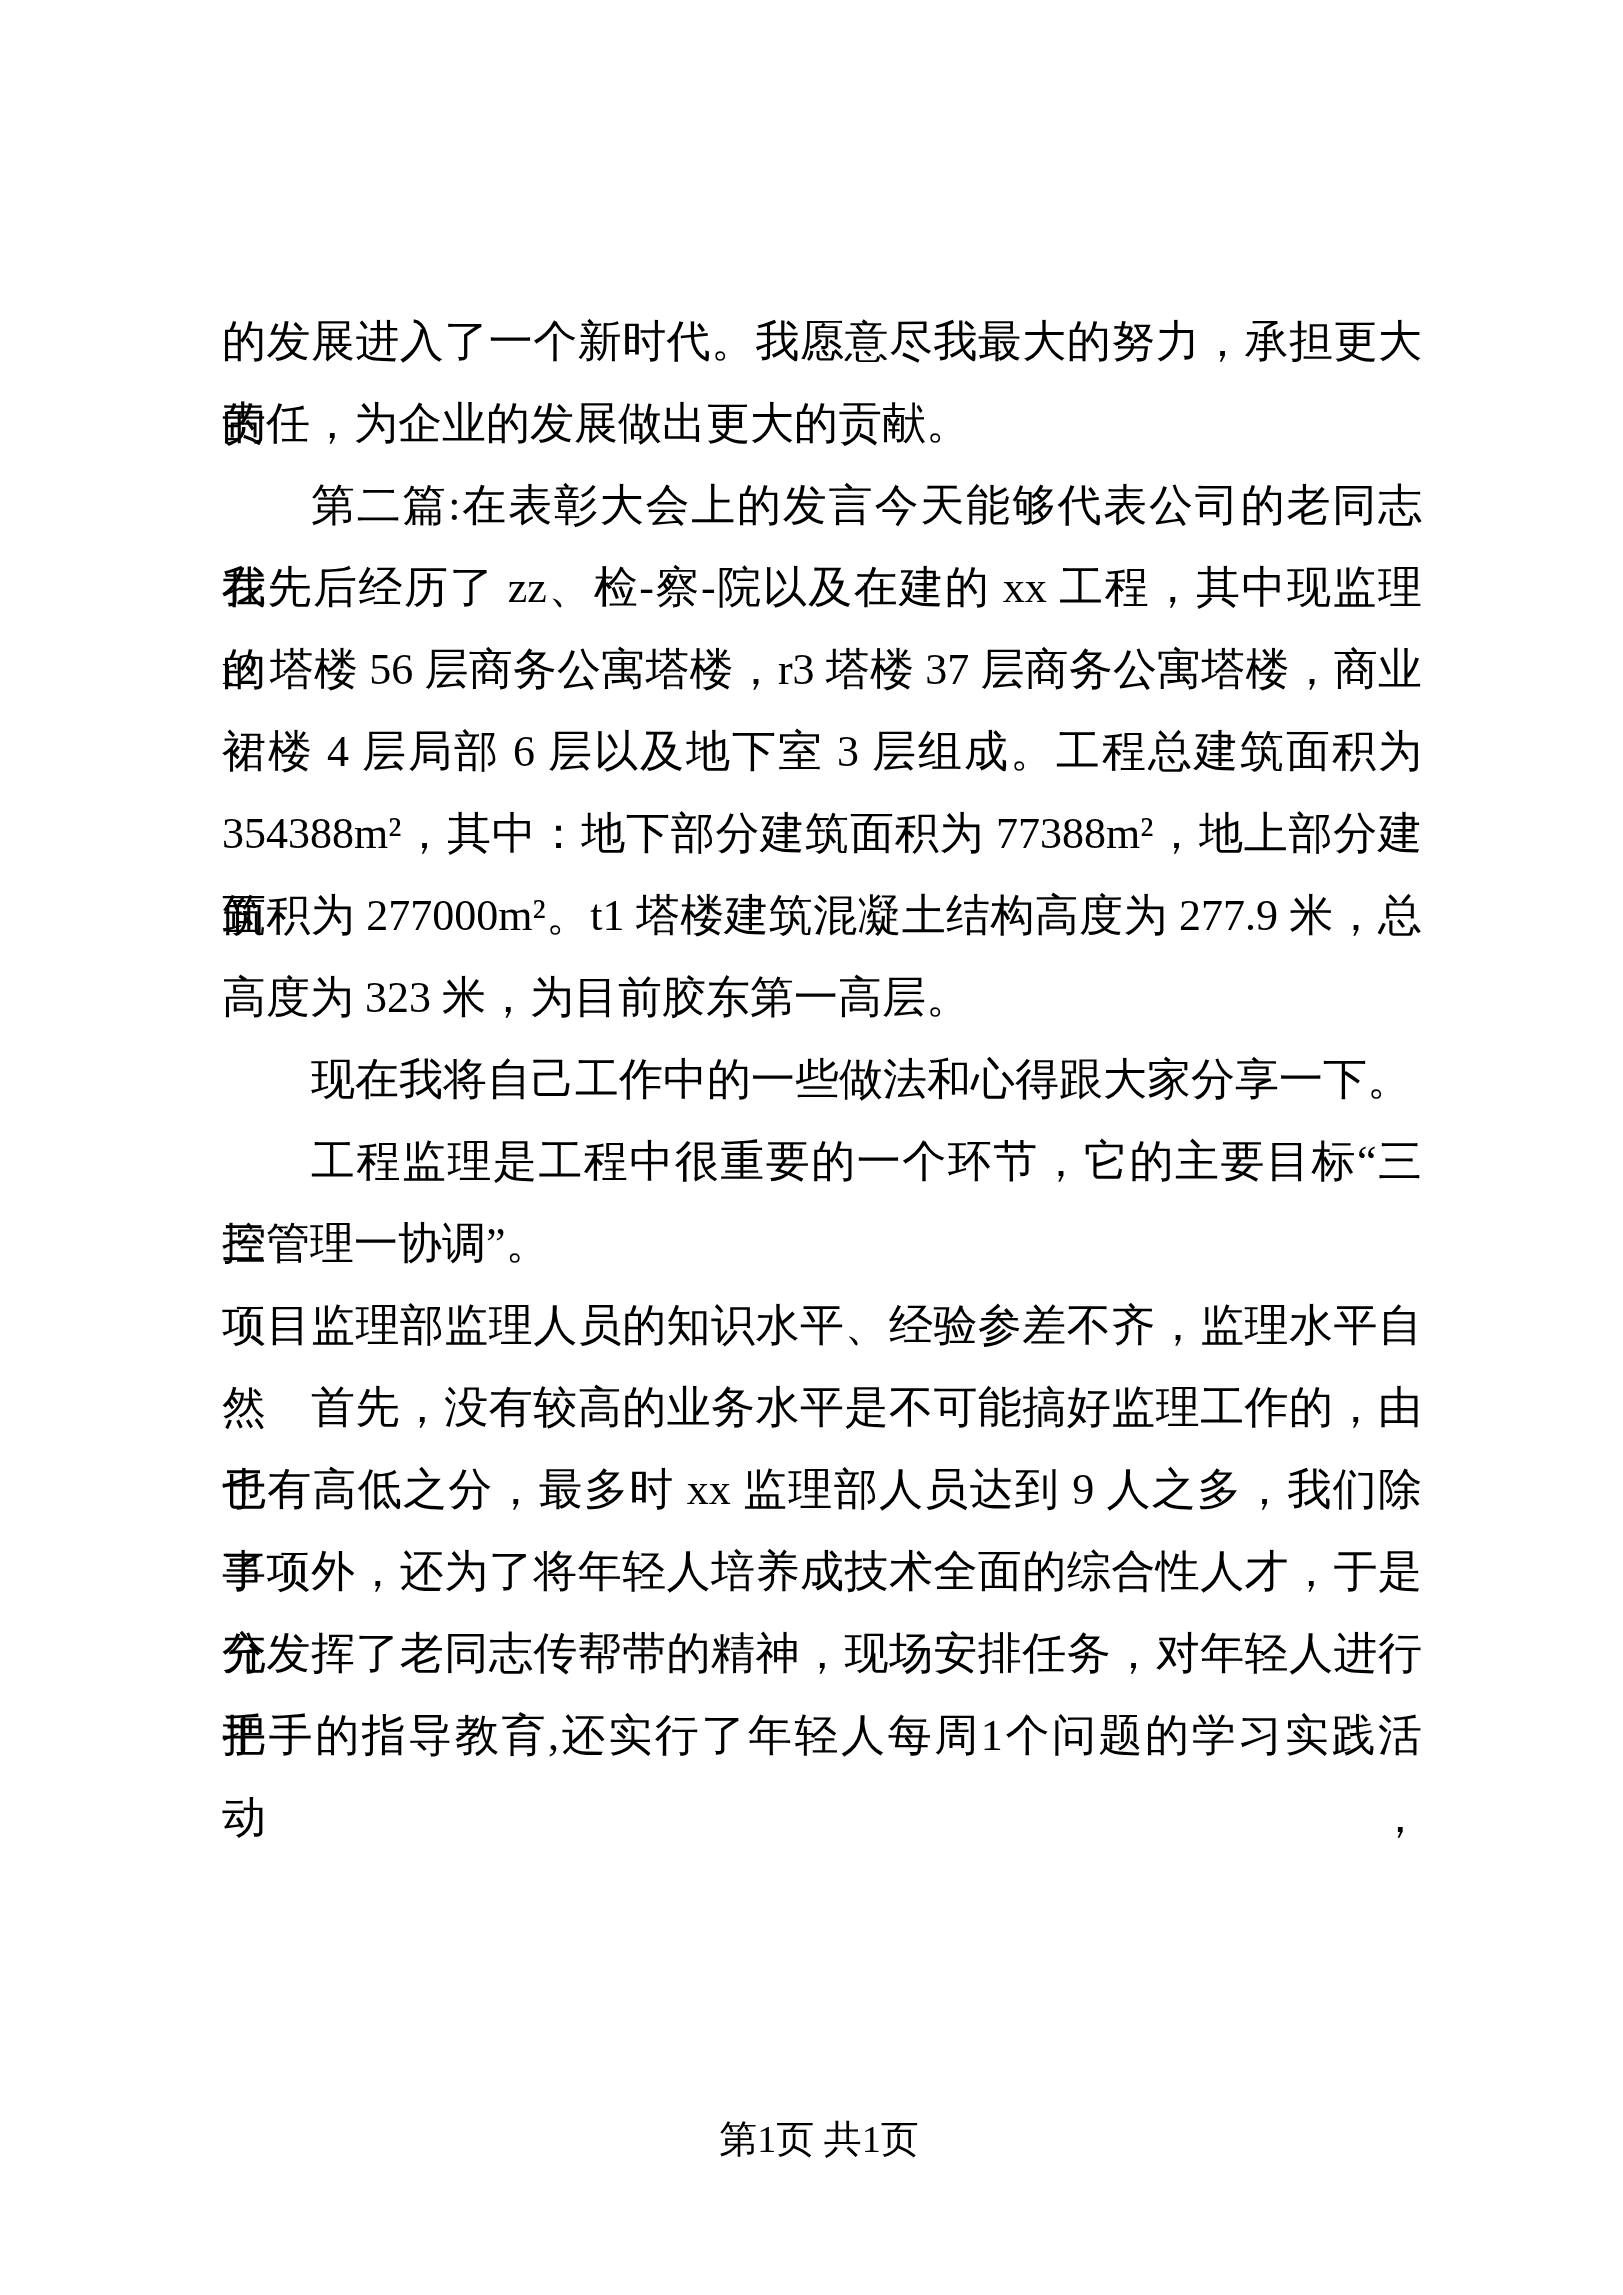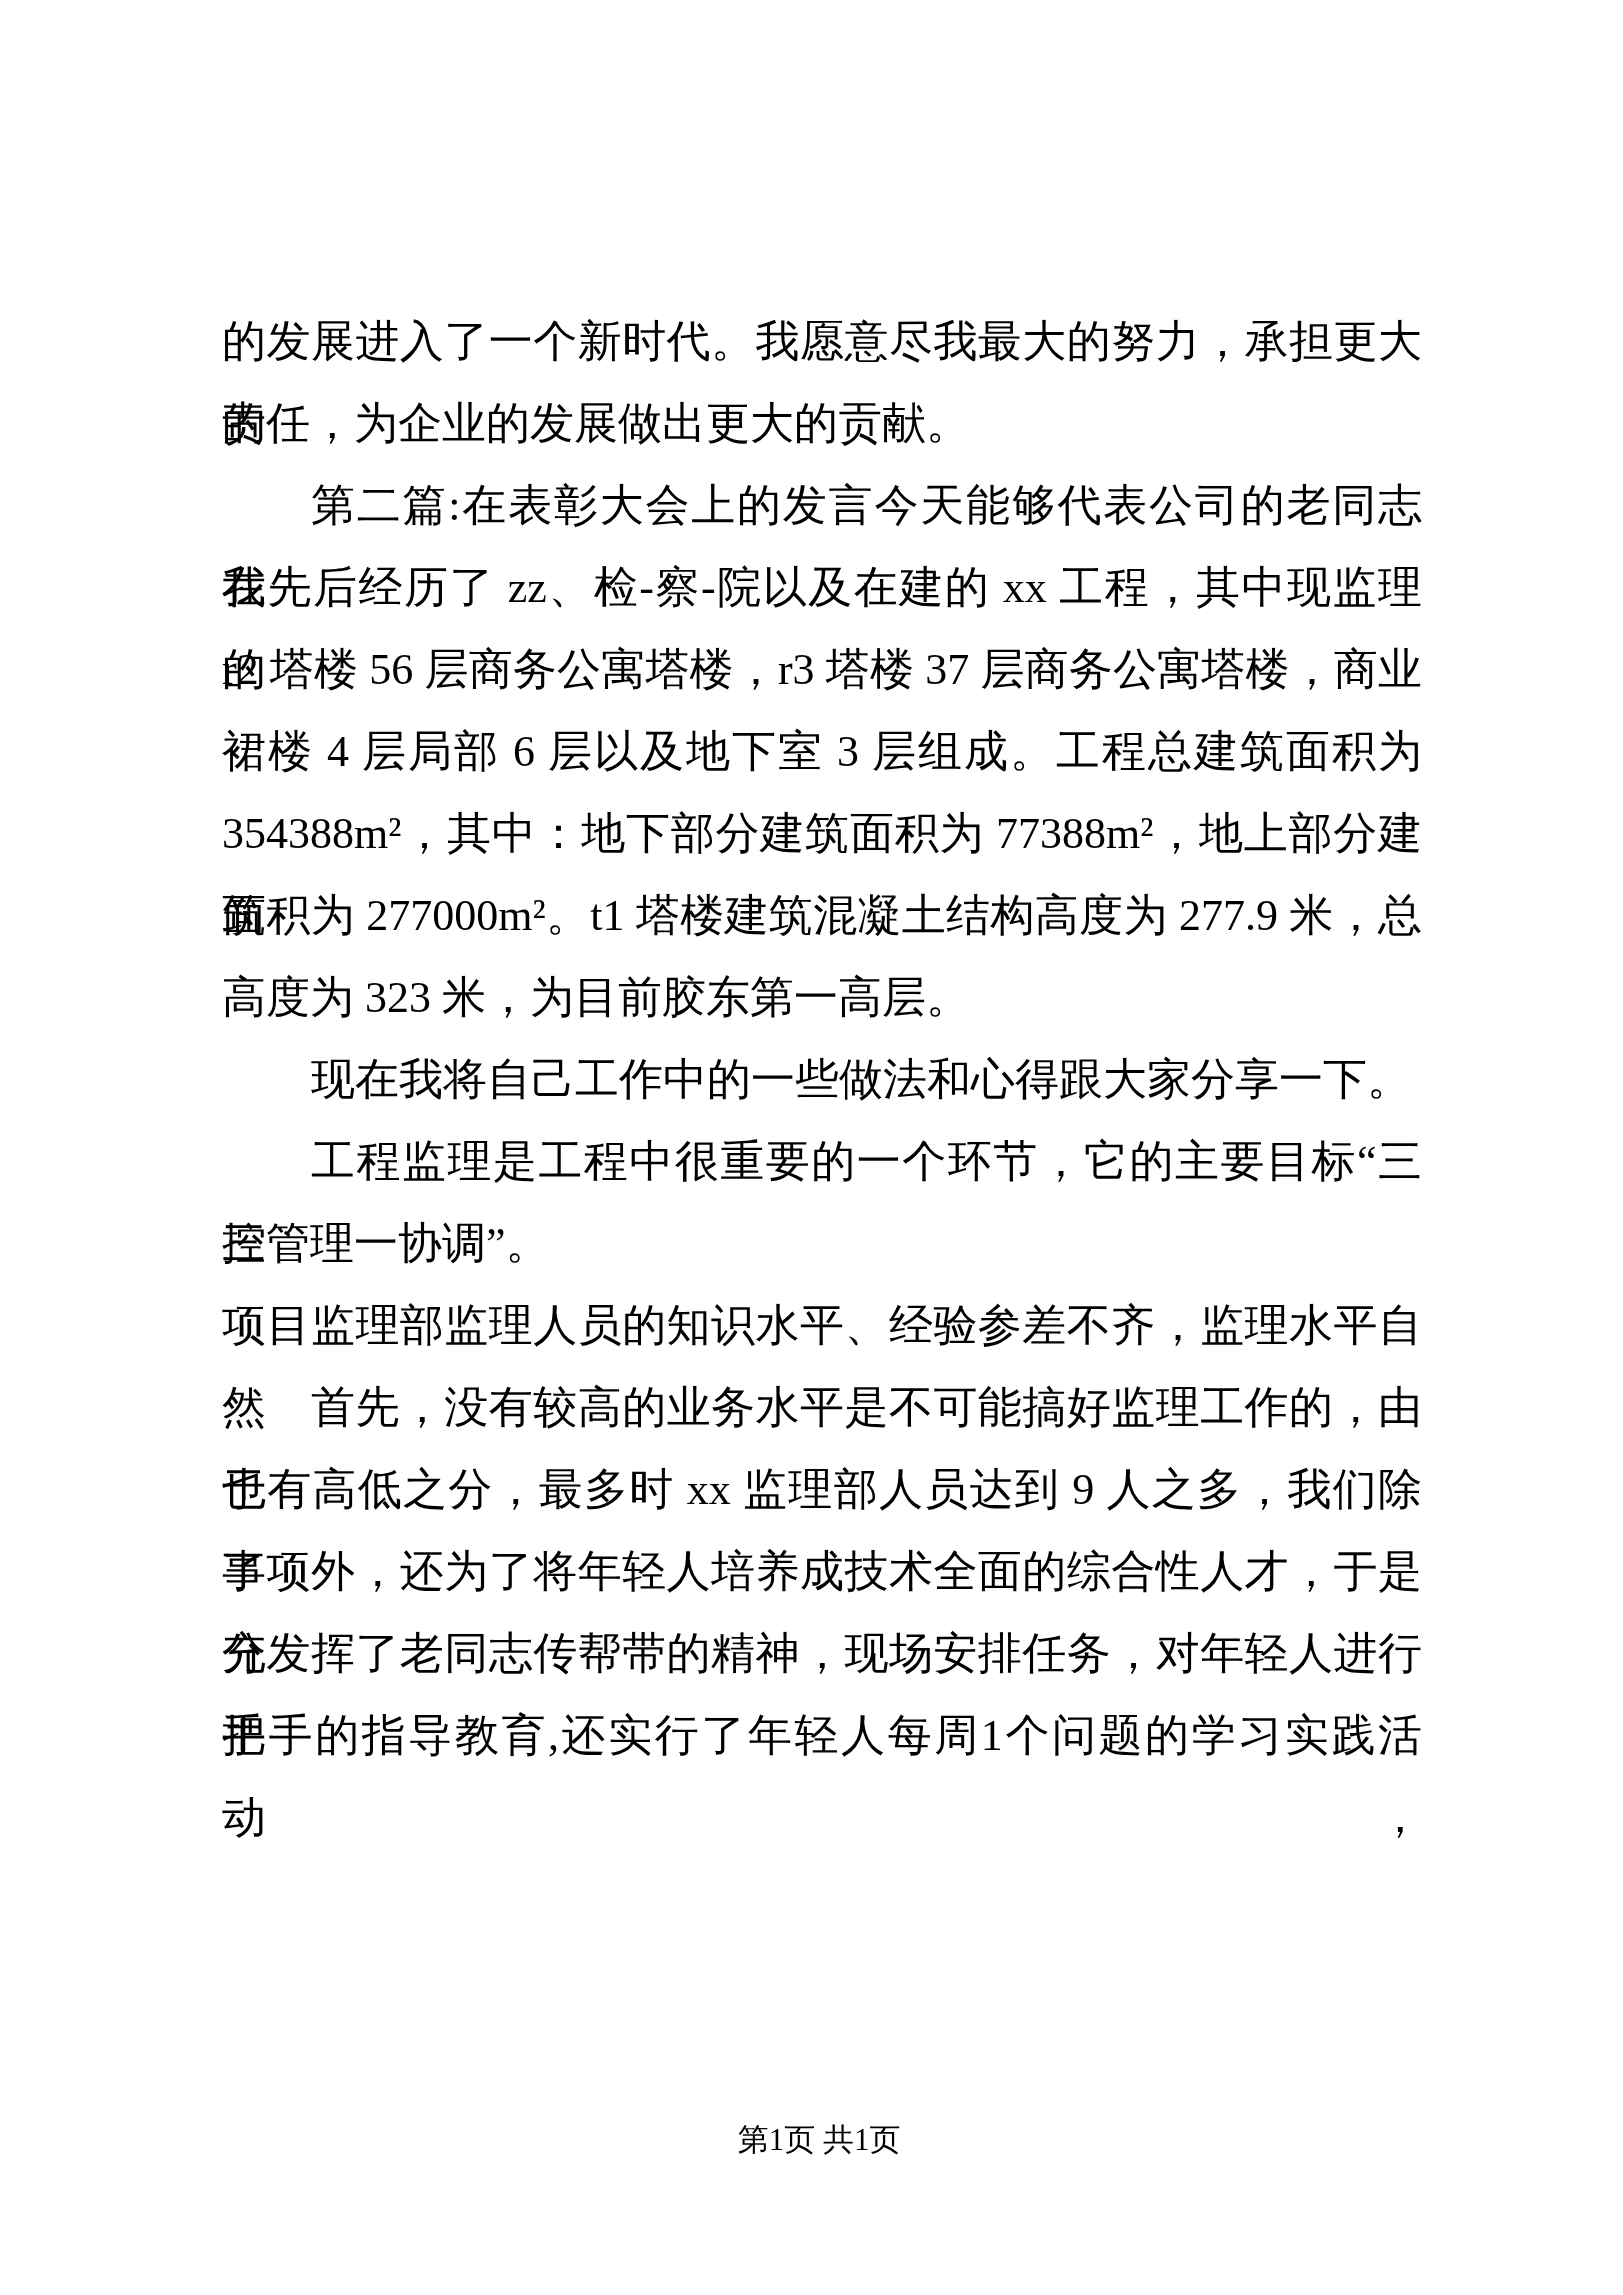--- a/index.html
+++ b/index.html
@@ -36,21 +36,21 @@
   }
   .line.indent {
     text-indent: 89px;
   }
   .footer {
     position: absolute;
     left: 219px;
     top: 2117px;
     width: 1200px;
     text-align: center;
-    font-size: 31px;
+    font-size: 38px;
     line-height: 45px;
   }
 </style>
 </head>
 <body>
 
 <div class="page">
   <div class="content">
     <div class="line fill">的发展进入了一个新时代。我愿意尽我最大的努力，承担更大的</div>
     <div class="line">责任，为企业的发展做出更大的贡献。</div>

